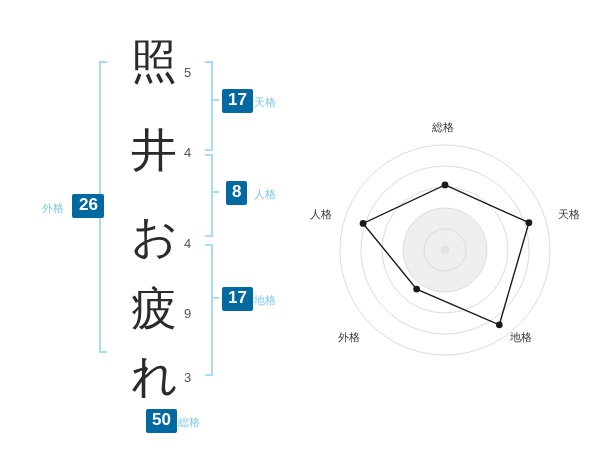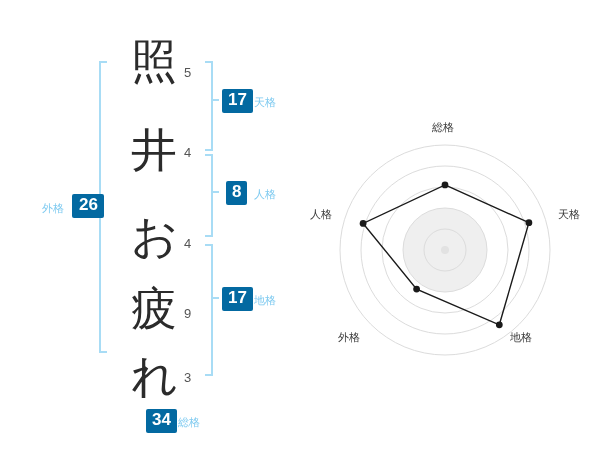--- a/index.html
+++ b/index.html
@@ -132,21 +132,21 @@
 
     <div class="chip" style="left:226px; top:181px;">8</div>
     <div class="chip-label" style="left:254px; top:187px;">人格</div>
 
     <div class="chip" style="left:222px; top:287px;">17</div>
     <div class="chip-label" style="left:254px; top:293px;">地格</div>
 
     <div class="chip-label" style="left:42px; top:201px;">外格</div>
     <div class="chip" style="left:72px; top:194px;padding-left:7px;">26</div>
 
-    <div class="chip" style="left:146px; top:409px;">34</div>
+    <div class="chip" style="left:146px; top:409px;">50</div>
     <div class="chip-label" style="left:178px; top:415px;">総格</div>
   </div>
 
   <div class="radar-panel">
     <svg id="radar-svg" width="290" height="470" viewBox="0 0 290 470">
         <circle cx="135" cy="250" r="105" fill="none" stroke="#dcdcdc" stroke-width="1"></circle>
         <circle cx="135" cy="250" r="84" fill="none" stroke="#dcdcdc" stroke-width="1"></circle>
         <circle cx="135" cy="250" r="63" fill="none" stroke="#dcdcdc" stroke-width="1"></circle>
         <circle cx="135" cy="250" r="42" fill="#efefef" stroke="#dcdcdc" stroke-width="1"></circle>
         <circle cx="135" cy="250" r="21" fill="#efefef" stroke="#dcdcdc" stroke-width="1"></circle>

